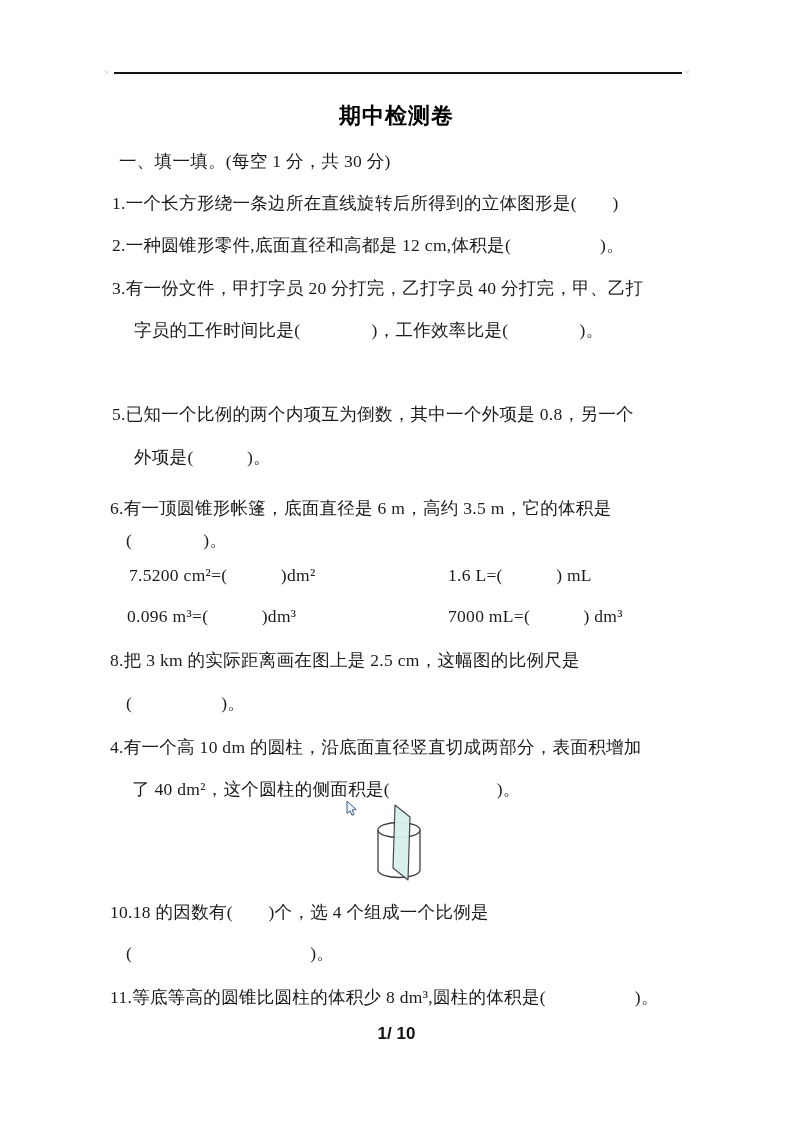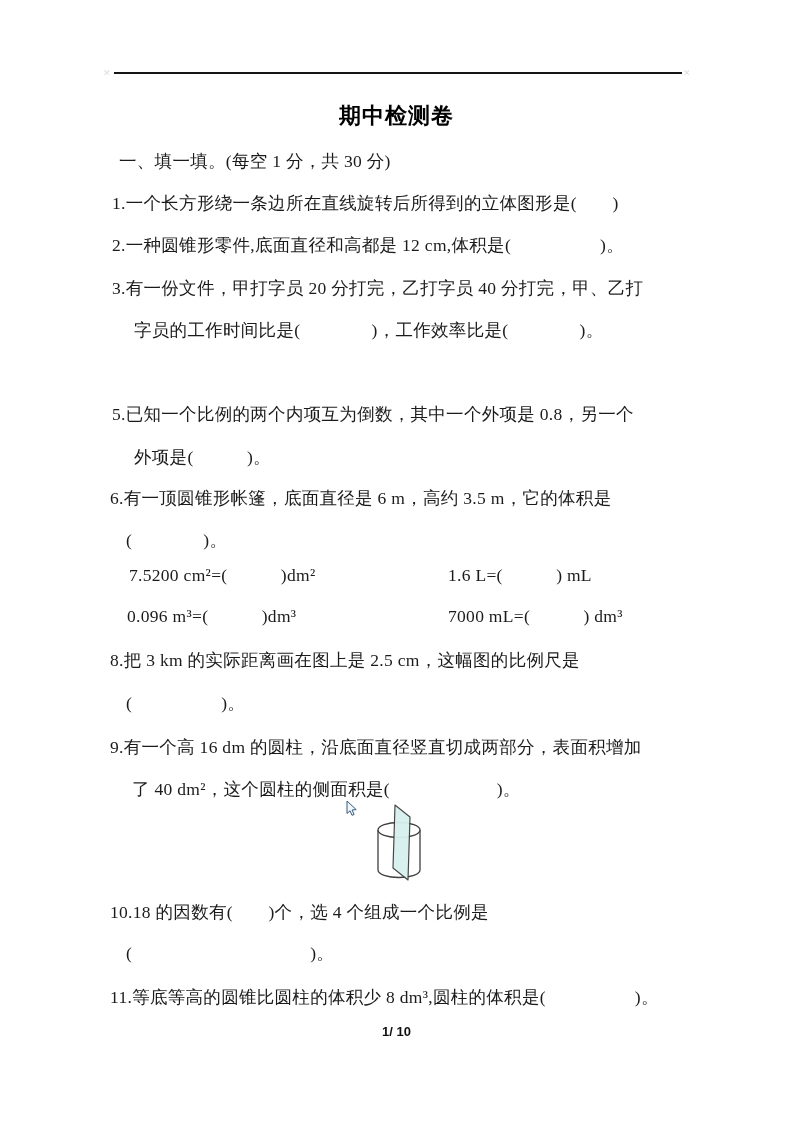--- a/index.html
+++ b/index.html
@@ -33,21 +33,21 @@
     white-space:pre;
     letter-spacing:0.3px;
   }
   .col2{position:absolute;white-space:pre;}
   .figure-wrap{position:absolute;left:363px;top:795px;width:100px;height:100px;}
   .cursor-wrap{position:absolute;left:346px;top:800px;width:12px;height:17px;}
   .page-footer{
     position:absolute;left:0;top:1024px;width:100%;
     text-align:center;
     font-family:"Liberation Sans","DejaVu Sans",sans-serif;
-    font-weight:bold;font-size:13px;color:#111;
+    font-weight:bold;font-size:17px;color:#111;
   }
 </style>
 </head>
 <body>
 
 <div class="page">
 
   <div class="crop-mark left">✕</div>
   <div class="top-rule"></div>
   <div class="crop-mark right">✕</div>
@@ -60,30 +60,30 @@
 
   <div class="line" style="left:112px;top:233px;">2.一种圆锥形零件,底面直径和高都是 12 cm,体积是(　　　　　)。</div>
 
   <div class="line" style="left:112px;top:276px;">3.有一份文件，甲打字员 20 分打完，乙打字员 40 分打完，甲、乙打</div>
   <div class="line" style="left:134px;top:318px;">字员的工作时间比是(　　　　)，工作效率比是(　　　　)。</div>
 
 
   <div class="line" style="left:112px;top:402px;">5.已知一个比例的两个内项互为倒数，其中一个外项是 0.8，另一个</div>
   <div class="line" style="left:134px;top:445px;">外项是(　　　)。</div>
 
-  <div class="line" style="left:110px;top:486px;">6.有一顶圆锥形帐篷，底面直径是 6 m，高约 3.5 m，它的体积是</div>
+  <div class="line" style="left:110px;top:496px;">6.有一顶圆锥形帐篷，底面直径是 6 m，高约 3.5 m，它的体积是</div>
   <div class="line" style="left:126px;top:528px;">(　　　　)。</div>
 
   <div class="line" style="left:129px;top:563px;"><span>7.5200 cm²=(　　　)dm²</span><span class="col2" style="left:319px;top:0;">1.6 L=(　　　) mL</span></div>
   <div class="line" style="left:127px;top:604px;"><span>0.096 m³=(　　　)dm³</span><span class="col2" style="left:321px;top:0;">7000 mL=(　　　) dm³</span></div>
 
   <div class="line" style="left:110px;top:648px;">8.把 3 km 的实际距离画在图上是 2.5 cm，这幅图的比例尺是</div>
   <div class="line" style="left:126px;top:691px;">(　　　　　)。</div>
 
-  <div class="line" style="left:110px;top:735px;">9.有一个高 16 dm 的圆柱，沿底面直径竖直切成两部分，表面积增加</div>
+  <div class="line" style="left:110px;top:735px;">4.有一个高 10 dm 的圆柱，沿底面直径竖直切成两部分，表面积增加</div>
   <div class="line" style="left:132px;top:777px;">了 40 dm²，这个圆柱的侧面积是(　　　　　　)。</div>
 
   <div class="figure-wrap">
     <svg width="100" height="100" viewBox="0 0 100 100">
 
       <path d="M15,35 L15,75 A21,7.5 0 0 0 57,75 L57,35" fill="#ffffff" stroke="#3f3f3f" stroke-width="1.3"></path>
 
       <ellipse cx="36" cy="35" rx="21" ry="7.5" fill="#ffffff" stroke="#3f3f3f" stroke-width="1.3"></ellipse>
 
       <polygon points="32,10 47,22 45,85 30,73" stroke="#3f3f3f" stroke-width="1.2" stroke-linejoin="round" opacity="0.95" fill="#d8f1ee"></polygon>

